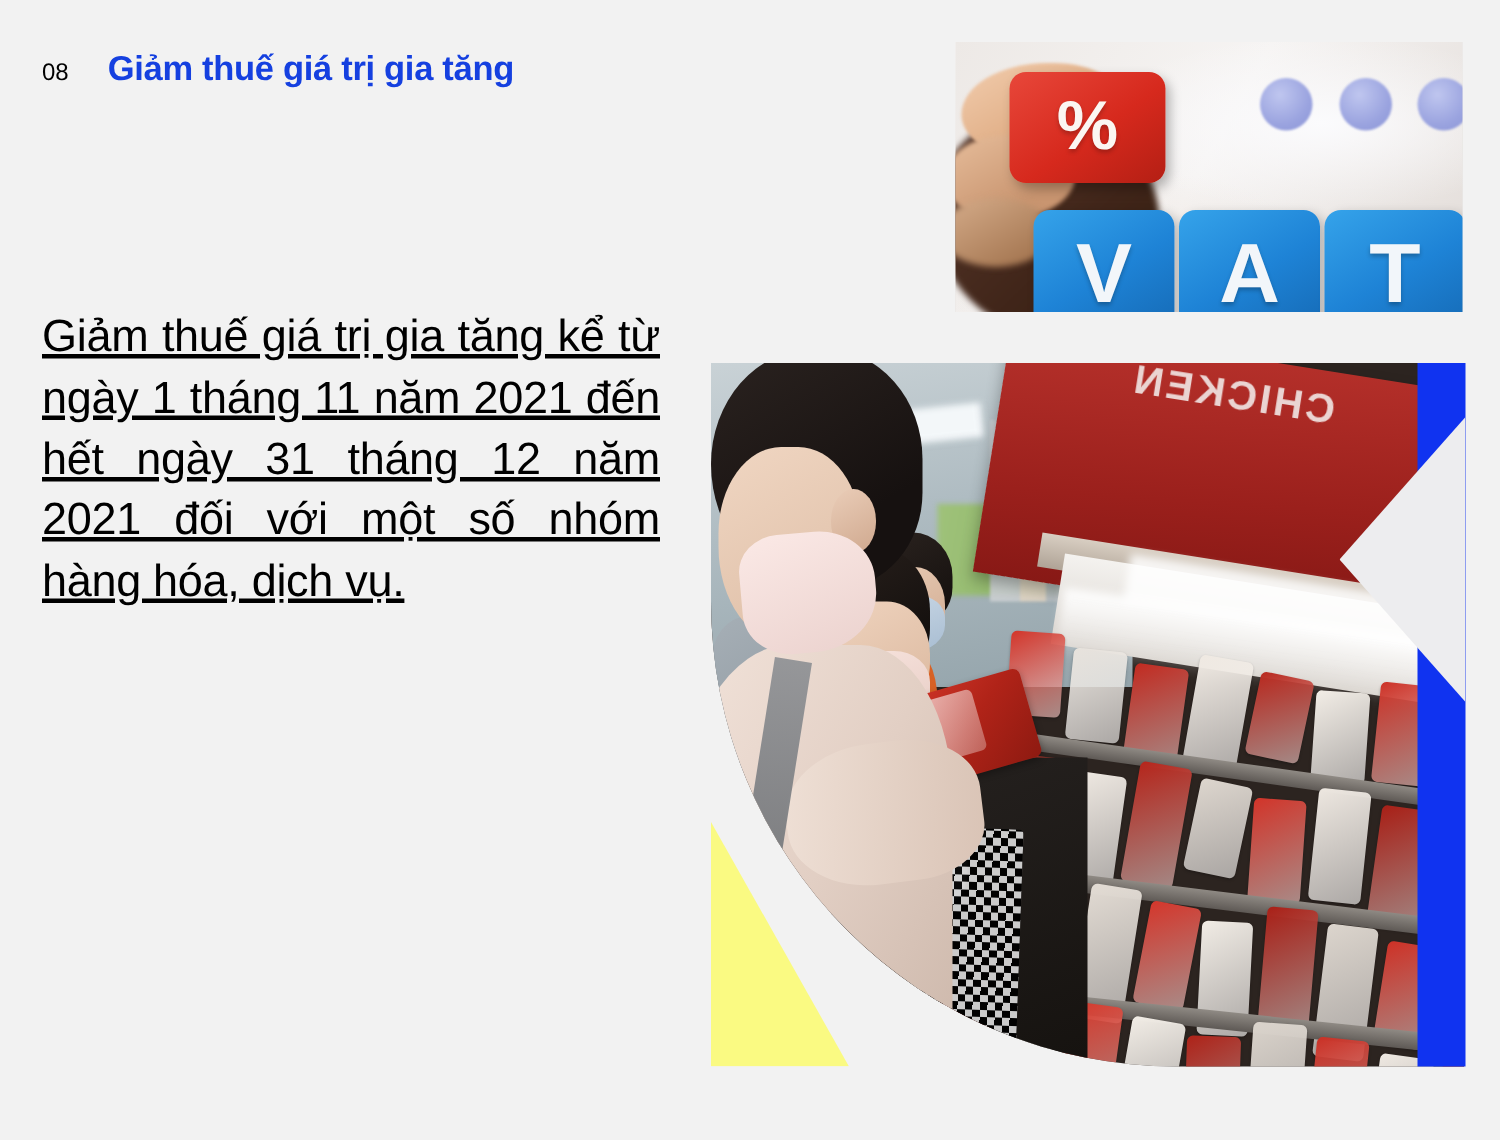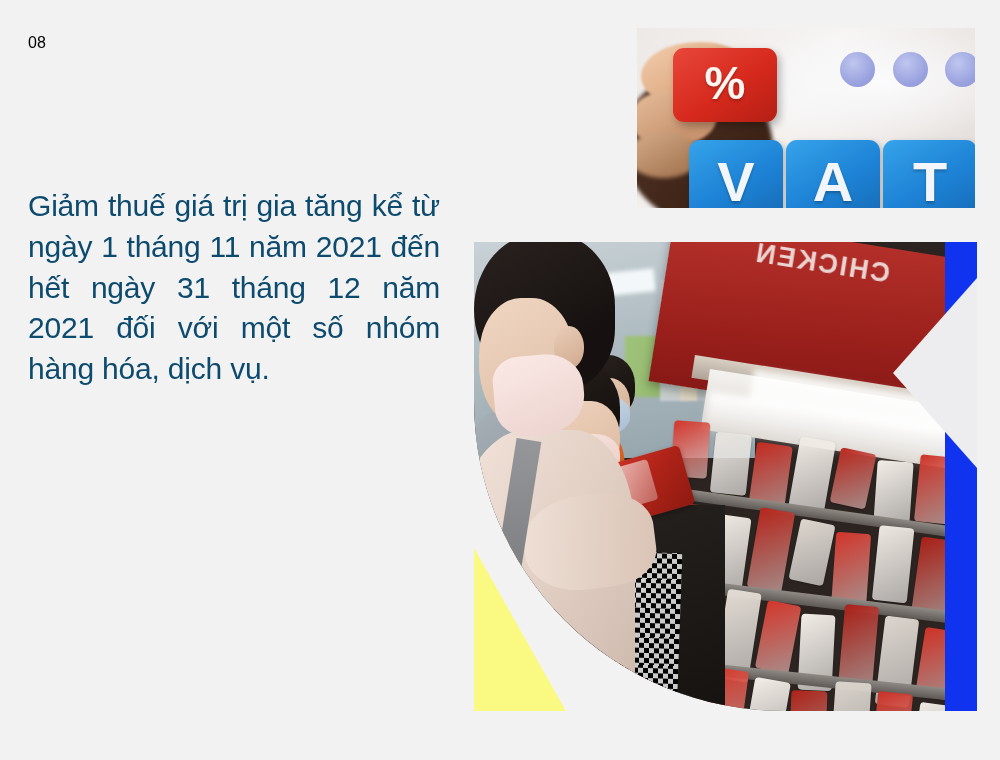--- a/index.html
+++ b/index.html
@@ -13,24 +13,24 @@
 
   
   #header { position:absolute; left:28px; top:34px; display:flex; align-items:baseline; }
   #section-title {
     font-size:23px; font-weight:700; color:#1540E0;
     margin-left:26px; line-height:1; letter-spacing:-0.2px;
   }
 
   
   #body-copy {
-    position:absolute; left:28px; top:186px; width:412px;
-    font-size:30px; line-height:1.36; color:#0c4a6e;
+    position:absolute; left:28px; top:205px; width:412px;
+    font-size:30px; line-height:1.36; color:#000000;
     text-align:justify; text-align-last:left;
-    font-weight:400; letter-spacing:-0.2px;
+    font-weight:400; letter-spacing:-0.2px;text-decoration:underline;
   }
 
   
   #vat-photo {
     position:absolute; left:637px; top:28px; width:338px; height:180px;
     overflow:hidden;
     background:linear-gradient(160deg,#F2EFEC 0%,#E7E3E0 40%,#DCD7D3 100%);
   }
   .vat-bg-soft {
     position:absolute; left:0; top:0; width:100%; height:100%;
@@ -319,20 +319,21 @@
     position:absolute; left:893px; top:278px; width:84px; height:190px;
     background:#EDEDEF;
     clip-path:polygon(100% 0, 100% 100%, 0 50%);
   }
 </style>
 </head>
 <body>
 
 <div id="header">
   <div>08</div>
+  <div id="section-title">Giảm thuế giá trị gia tăng</div>
 </div>
 
 <p id="body-copy">Giảm thuế giá trị gia tăng kể từ ngày 1 tháng 11 năm 2021 đến hết ngày 31 tháng 12 năm 2021 đối với một số nhóm hàng hóa, dịch vụ.</p>
 
 <div id="vat-photo">
   <div class="vat-bg-soft"></div>
   <div class="hand-palm"></div>
   <div class="finger-top"></div>
   <div class="finger-mid"></div>
   <div class="finger-low"></div>

